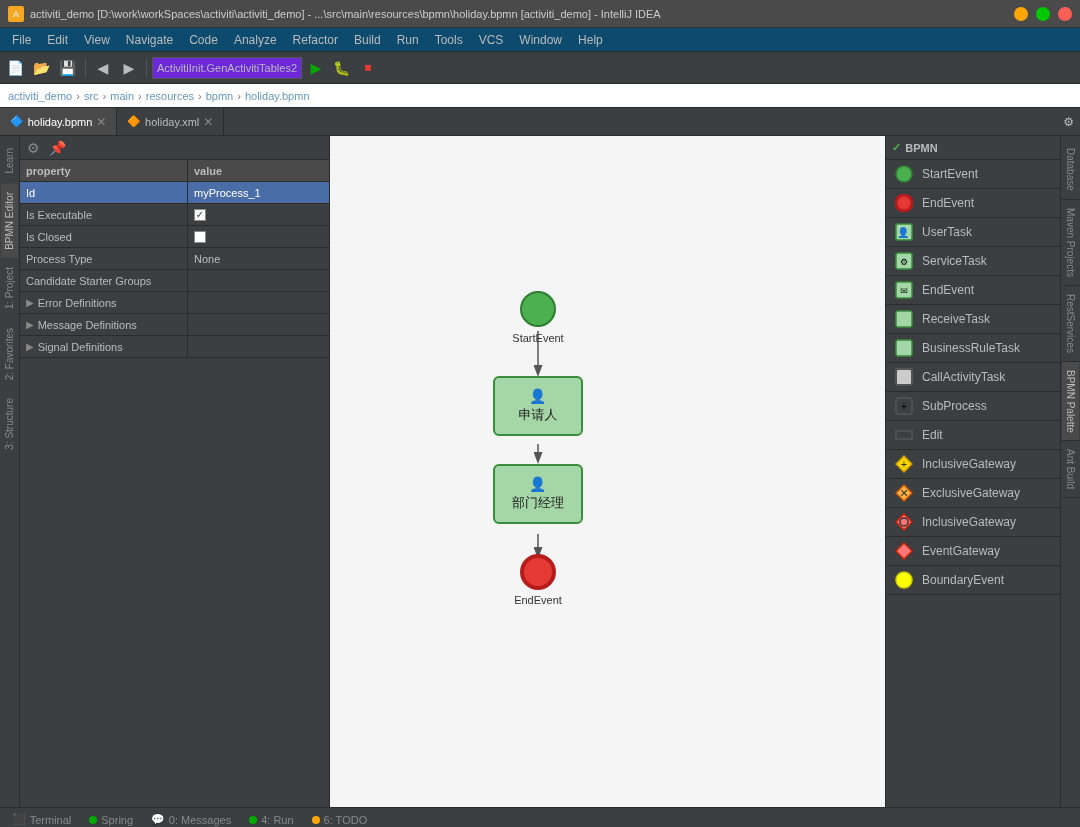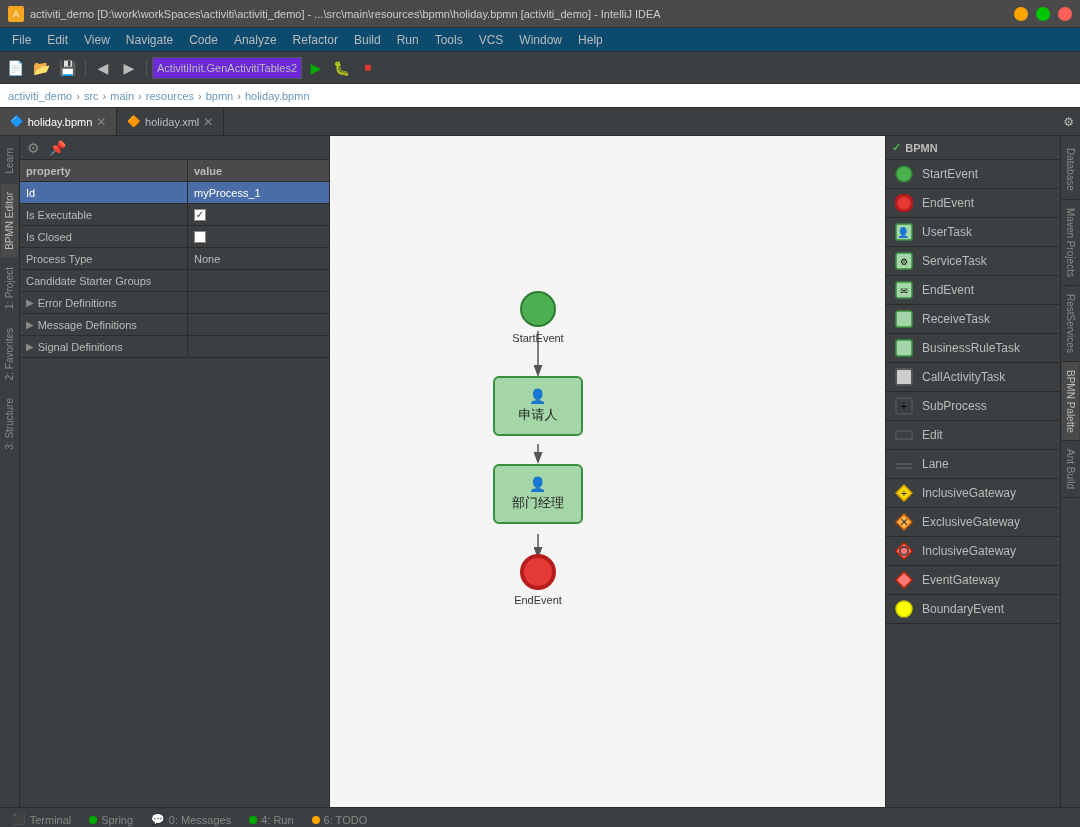--- a/index.html
+++ b/index.html
@@ -371,29 +371,20 @@
       <div class="palette-icon">
         <svg width="18" height="18">
             <rect x="1" y="5" width="16" height="8" fill="none" stroke="#555" stroke-width="1.5"></rect>
           </svg>
       </div>
       <span class="palette-label">Edit</span>
     </div>
     <div class="palette-item">
       <div class="palette-icon">
         <svg width="18" height="18">
-            <line x1="1" y1="9" x2="17" y2="9" stroke="#555" stroke-width="2"></line>
-            <line x1="1" y1="13" x2="17" y2="13" stroke="#555" stroke-width="2"></line>
-          </svg>
-      </div>
-      <span class="palette-label">Lane</span>
-    </div>
-    <div class="palette-item">
-      <div class="palette-icon">
-        <svg width="18" height="18">
             <polygon points="9,1 17,9 9,17 1,9" fill="#ffd700" stroke="#cc9900" stroke-width="1.5"></polygon>
             <text x="9" y="13" text-anchor="middle" font-size="11" fill="#333">+</text>
           </svg>
       </div>
       <span class="palette-label">InclusiveGateway</span>
     </div>
     <div class="palette-item">
       <div class="palette-icon">
         <svg width="18" height="18">
             <polygon points="9,1 17,9 9,17 1,9" fill="#ffb347" stroke="#cc5500" stroke-width="1.5"></polygon>

